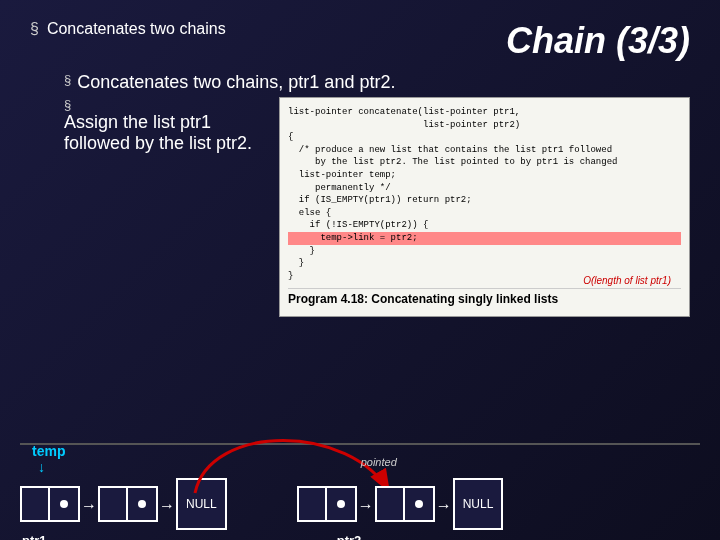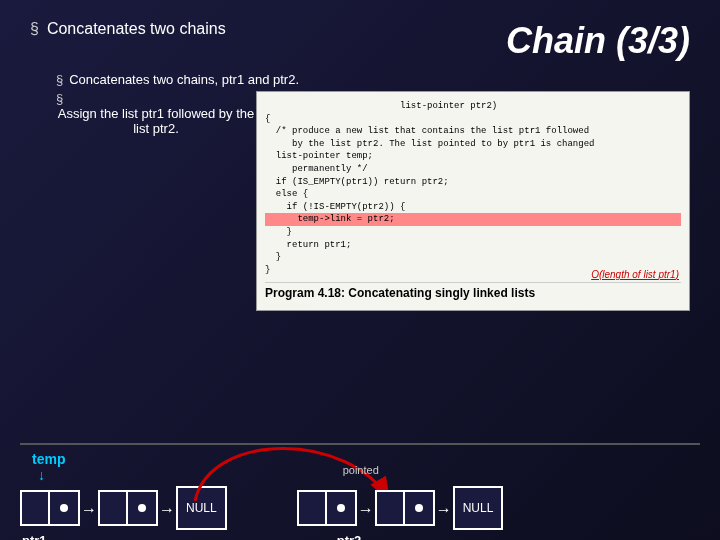--- a/index.html
+++ b/index.html
@@ -53,25 +53,24 @@
     .bullet-main::before {
       content: "§";
       margin-right: 8px;
       font-size: 16px;
       color: #ccc;
     }
 
     .bullet-sub {
       display: flex;
       align-items: flex-start;
-      font-size: 13px;
+      font-size: 18px;
       color: #ffffff;
-      margin-left: 16px;
+      margin-left: 24px;
       margin-bottom: 4px;
-      text-align: center;
     }
 
     .bullet-sub::before {
       content: "§";
       margin-right: 6px;
       font-size: 13px;
       color: #ccc;
     }
 
     
@@ -111,26 +110,25 @@
       padding-top: 3px;
     }
 
     .code-caption strong {
       font-weight: bold;
     }
 
     .complexity-label {
       position: absolute;
       bottom: 30px;
-      right: 10px;
+      right: 18px;
       font-size: 10px;
       color: #cc0000;
       font-style: italic;
       font-family: Arial, sans-serif;
-      text-decoration: underline;
     }
 
     .list-node {
       display: flex;
       border: 2px solid #ffffff;
       height: 36px;
     }
 
     .node-data {
       width: 28px;
@@ -152,21 +150,21 @@
       background: #fff;
       border-radius: 50%;
     }
 
     .null-box {
       border: 2px solid #fff;
       padding: 4px 8px;
       font-size: 12px;
       color: #fff;
       background: #1a1a3e;
-      height: 44px;
+      height: 52px;
       display: flex;
       align-items: center;
       margin-left: 0;
     }
   </style>
 </head>
 <body>
 
 <div class="slide">
 
@@ -176,38 +174,38 @@
         <span>Concatenates two chains</span>
       </div>
     </div>
     <div class="chain-label">Chain (3/3)</div>
   </div>
 
   <div class="bullets">
     <div class="bullet-sub">
       <span>Concatenates two chains, ptr1 and ptr2.</span>
     </div>
-    <div style="display:flex; ">
+    <div style="display:flex; gap:15px;">
       <div class="bullet-sub" style="flex-direction:column; max-width:200px;">
         <span>Assign the list ptr1 followed by the list ptr2.</span>
       </div>
 
       <div class="code-box">
+        <div class="code-line">list-pointer concatenate(list-pointer ptr1,</div>
         <div class="code-line">                         list-pointer ptr2)</div>
         <div class="code-line">{</div>
         <div class="code-line">  /* produce a new list that contains the list ptr1 followed</div>
         <div class="code-line">     by the list ptr2. The list pointed to by ptr1 is changed</div>
         <div class="code-line">  list-pointer temp;</div>
         <div class="code-line">     permanently */</div>
         <div class="code-line">  if (IS_EMPTY(ptr1)) return ptr2;</div>
         <div class="code-line">  else {</div>
         <div class="code-line">    if (!IS-EMPTY(ptr2)) {</div>
         <div class="code-line code-highlight-red">      temp-&gt;link = ptr2;</div>
         <div class="code-line">    }</div>
-        <div class="code-line">    return ptr1;</div>
         <div class="code-line">  }</div>
         <div class="code-line">}</div>
         <div class="complexity-label">
           O(length of list <em>ptr1</em>)
         </div>
         <div class="code-caption">
           <strong>Program 4.18: Concatenating singly linked lists</strong>
         </div>
       </div>
     </div>
@@ -271,19 +269,19 @@
           <div class="node-ptr">
             <div class="node-ptr-dot"></div>
           </div>
         </div>
         <span style="color:#fff; font-size:16px; margin:0 1px;">→</span>
 
         <div class="null-box">NULL</div>
 
         <div style="color:#fff; font-size:13px; font-weight:bold; position:absolute; bottom:-18px; left:40px;">ptr2</div>
 
-        <div style="color:#ccc; font-size:11px; position:absolute; top:-22px; left:46px;">pointed</div>
+        <div style="color:#ccc; font-size:11px; font-style:italic; position:absolute; top:-22px; left:64px;">pointed</div>
       </div>
 
     </div>
   </div>
 
 </div>
 
 </body></html>

